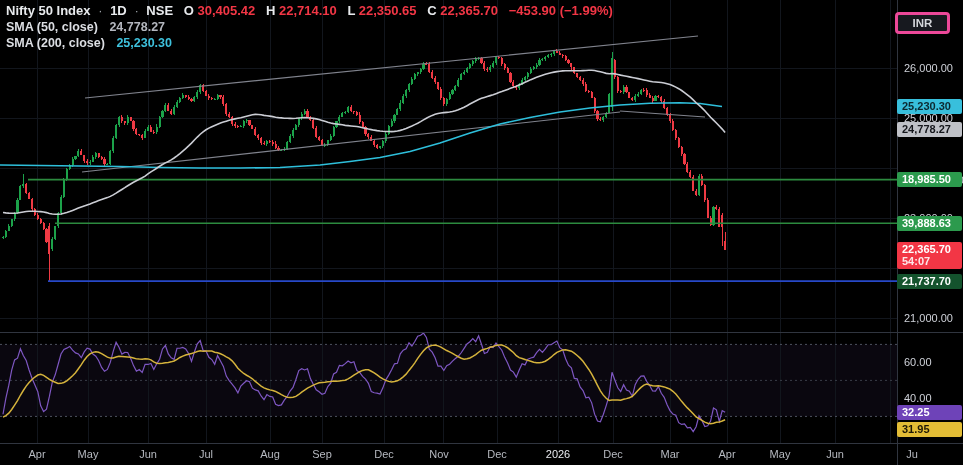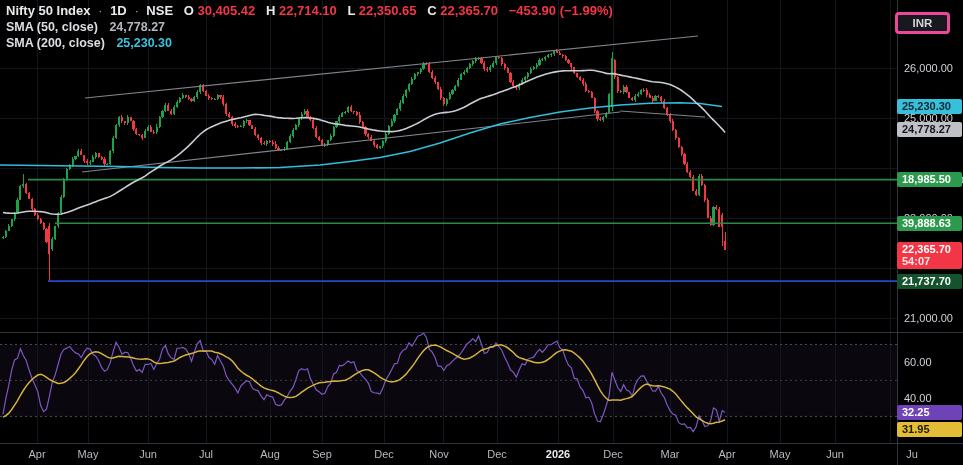--- a/index.html
+++ b/index.html
@@ -25,21 +25,21 @@
            background:#17191f;border:3px solid #ec4899;border-radius:4px;color:#d5d7dc;
            font-family:"Liberation Sans",sans-serif;font-size:11.5px;font-weight:700;cursor:pointer;}
   #price-axis{position:absolute;left:897px;top:0;width:66px;height:465px;z-index:4;}
   .axlbl{position:absolute;left:7px;font-size:11px;color:#cfd2d9;height:15px;line-height:15px;white-space:nowrap;}
   .badge{position:absolute;left:0;width:60px;padding-left:5px;border-radius:2px;
          font-size:11px;font-weight:700;height:15px;line-height:15px;white-space:nowrap;}
   .badge .sub{display:block;height:13px;line-height:11px;font-weight:700;opacity:.88;}
   .badge.tall{height:27px;line-height:14px;}
   #time-axis{position:absolute;left:0;top:444px;width:963px;height:21px;z-index:4;padding-left:42px;}
   .month{position:absolute;top:4px;transform:translateX(-50%);font-size:11px;color:#b6b9c0;white-space:nowrap;}
-  .month.year{color:#e7e9ee;font-weight:700;}
+  .month.year{color:#e7e9ee;font-weight:400;}
 </style>
 </head>
 <body>
 
 <div class="app">
 
   <svg id="chart-svg" width="963" height="465">
       <rect x="0" y="344.4" width="897" height="72" fill="#7e57c2" opacity="0.08"></rect>
       <line x1="37.5" x2="37.5" y1="0" y2="443" stroke="#12161d"></line>
       <line x1="88.5" x2="88.5" y1="0" y2="443" stroke="#12161d"></line>

